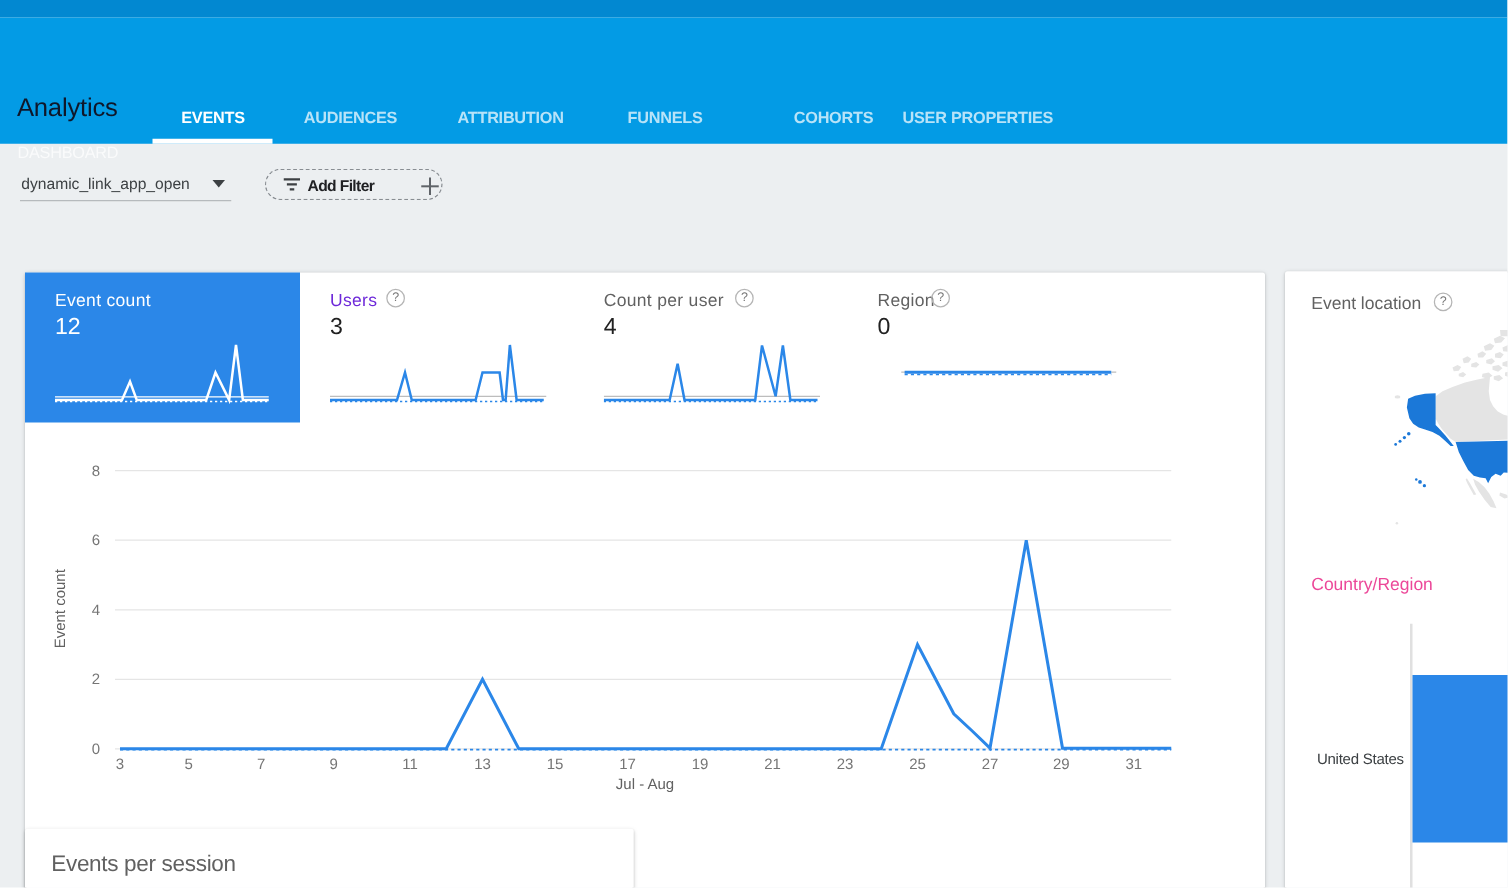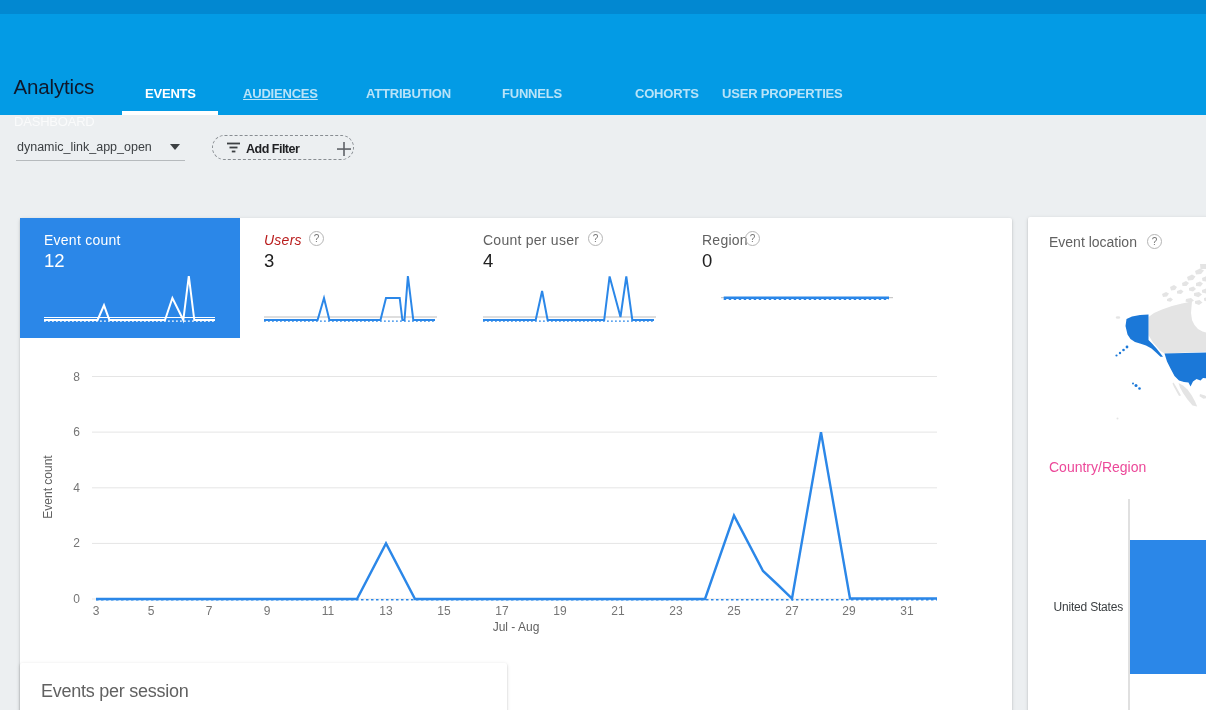--- a/index.html
+++ b/index.html
@@ -14,21 +14,21 @@
 </style>
 </head>
 <body>
 
 <div class="abs" style="left:0;top:0;width:1206px;height:14px;background:#0288d1;"></div>
 <div class="abs" style="left:0;top:14px;width:1206px;height:101px;background:#039be5;"></div>
 <div class="abs" style="left:13.5px;top:29.5px;font-size:20.5px;letter-spacing:-0.15px;color:#0f172a;margin-top:45px;">Analytics</div>
 
 <div class="abs" style="left:14px;top:86px;font-size:13px;font-weight:400;letter-spacing:-0.2px;color:rgba(255,255,255,0.72);margin-top:28px;">DASHBOARD</div>
 <div class="abs" style="left:145px;top:86px;font-size:13px;font-weight:700;letter-spacing:-0.2px;color:#ffffff;">EVENTS</div>
-<div class="abs" style="left:243px;top:86px;font-size:13px;font-weight:700;letter-spacing:-0.2px;color:rgba(255,255,255,0.72);text-decoration:underline;">AUDIENCES</div>
+<div class="abs" style="left:243px;top:86px;font-size:13px;font-weight:700;letter-spacing:-0.2px;color:rgba(255,255,255,0.72);">AUDIENCES</div>
 <div class="abs" style="left:366px;top:86px;font-size:13px;font-weight:700;letter-spacing:-0.2px;color:rgba(255,255,255,0.72);">ATTRIBUTION</div>
 <div class="abs" style="left:502px;top:86px;font-size:13px;font-weight:700;letter-spacing:-0.2px;color:rgba(255,255,255,0.72);text-align:center;">FUNNELS</div>
 <div class="abs" style="left:635px;top:86px;font-size:13px;font-weight:700;letter-spacing:-0.2px;color:rgba(255,255,255,0.72);">COHORTS</div>
 <div class="abs" style="left:722px;top:86px;font-size:13px;font-weight:700;letter-spacing:-0.2px;color:rgba(255,255,255,0.72);">USER PROPERTIES</div>
 <div class="abs" style="left:122px;top:111px;width:96px;height:4px;background:#ffffff;"></div>
 
 <div class="abs" style="left:17px;top:140px;font-size:12.5px;color:#3c4043;">dynamic_link_app_open</div>
 <div class="abs" style="left:169.5px;top:144px;width:0;height:0;border-left:5px solid transparent;border-right:5px solid transparent;border-top:6.5px solid #3c4043;"></div>
 <div class="abs" style="left:16px;top:160px;width:169px;height:1px;background:#b6babd;"></div>
 
@@ -49,21 +49,21 @@
 
   <div class="abs" style="left:0;top:0;width:220px;height:120px;background:#2b87e8;"></div>
   <div class="abs" style="left:24px;top:14px;font-size:14px;letter-spacing:0.25px;color:#ffffff;">Event count</div>
   <div class="abs" style="left:24px;top:31.5px;font-size:18.5px;color:#ffffff;">12</div>
   <svg class="abs" style="left:24px;top:52px;" width="176" height="62" viewBox="0 0 176 62">
     <line x1="0" y1="47.5" x2="171" y2="47.5" stroke="#ffffff" stroke-width="1"></line>
     <line x1="0" y1="51.2" x2="171" y2="51.2" stroke="#ffffff" stroke-width="1.3" stroke-dasharray="1.8,2.2"></line>
     <polyline points="0,50 53.6,50 60,35.3 65.4,50 121,50 128.4,28 135.7,42.7 139.3,50 144.8,6 150.3,50 171,50" fill="none" stroke="#ffffff" stroke-width="2"></polyline>
   </svg>
 
-  <div class="abs" style="left:244px;top:14px;font-size:14px;letter-spacing:0.25px;color:#b91c1c;font-style:italic;">Users</div>
+  <div class="abs" style="left:244px;top:14px;font-size:14px;letter-spacing:0.25px;color:#6d28d9;">Users</div>
   <div class="helpc" style="left:289px;top:13px;">?</div>
   <div class="abs" style="left:244px;top:31.5px;font-size:18.5px;color:#212121;">3</div>
   <svg class="abs" style="left:244px;top:52px;" width="176" height="62" viewBox="0 0 176 62">
     <line x1="0" y1="47" x2="173" y2="47" stroke="#bdbdbd" stroke-width="1"></line>
     <line x1="0" y1="51.2" x2="171" y2="51.2" stroke="#2b87e8" stroke-width="1.3" stroke-dasharray="1.8,2.2"></line>
     <polyline points="0,50 53.6,50 60,28 65.4,50 116.5,50 122,28 135.7,28 138.4,50 140.5,50 143.9,6 149.3,50 171,50" fill="none" stroke="#2b87e8" stroke-width="2"></polyline>
   </svg>
 
   <div class="abs" style="left:463px;top:14px;font-size:14px;letter-spacing:0.25px;color:#616161;">Count per user</div>
   <div class="helpc" style="left:568px;top:13px;">?</div>

